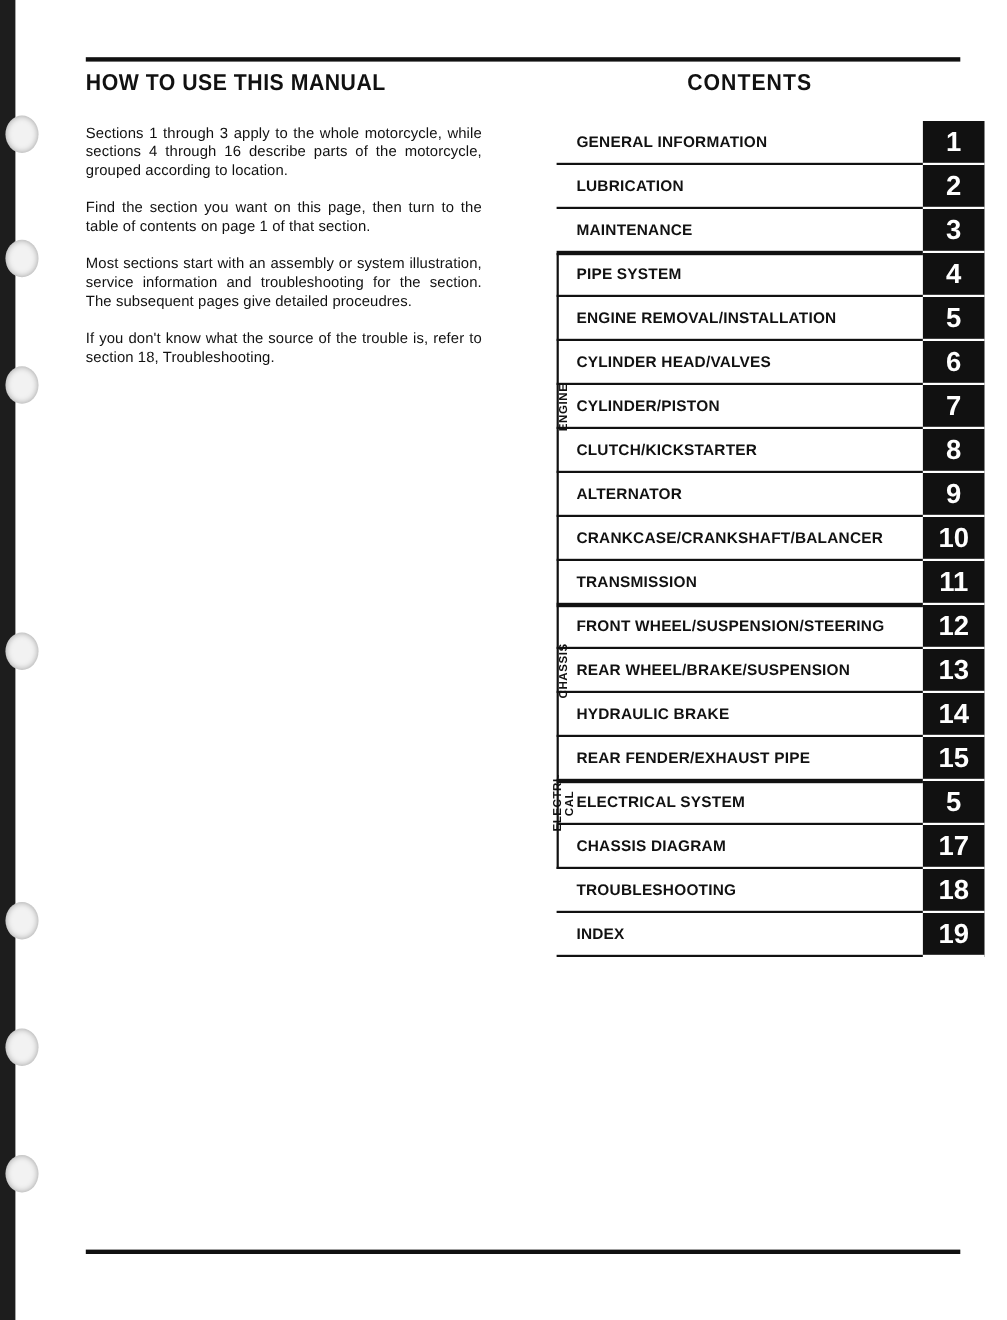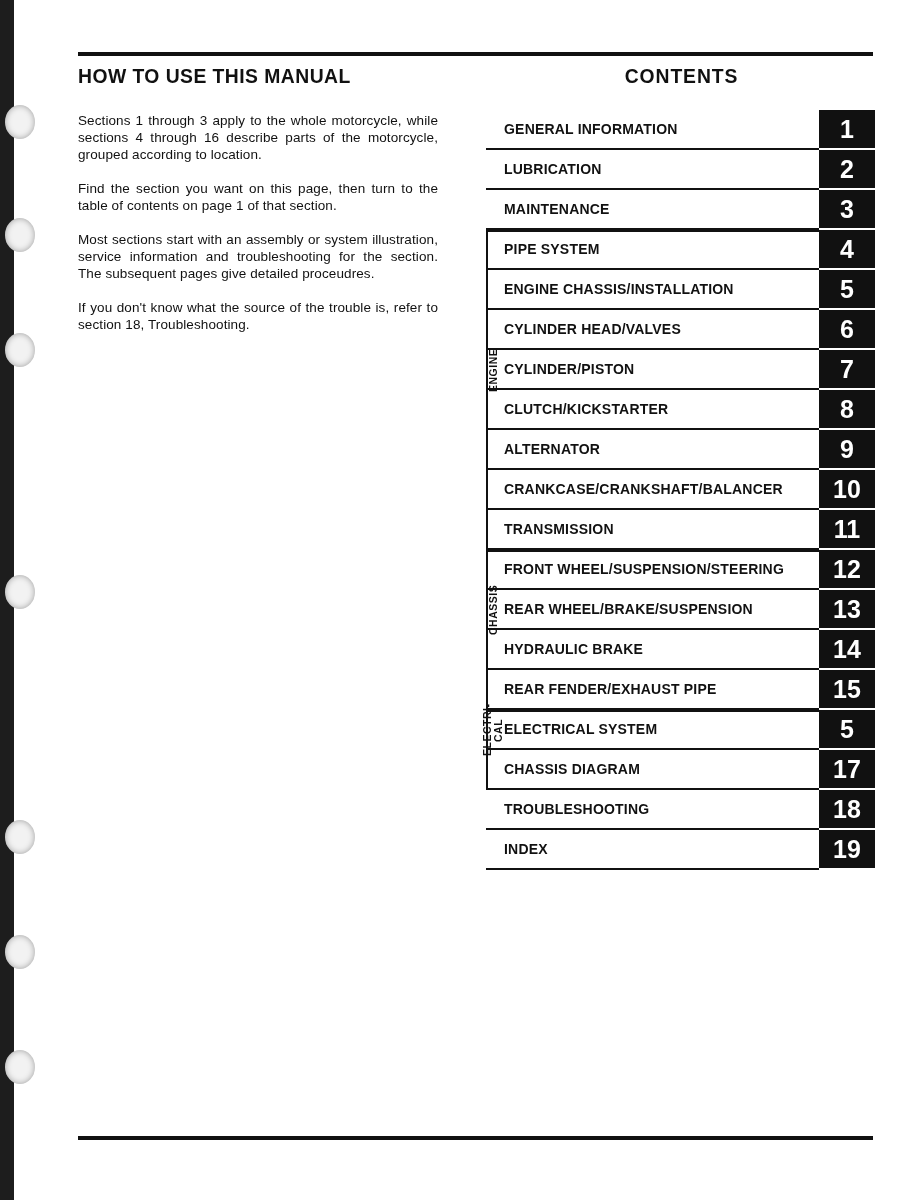--- a/index.html
+++ b/index.html
@@ -92,21 +92,21 @@
     width: 383px;
     text-align: center;
     font-weight: bold;
     font-size: 21px;
     letter-spacing: 1px;
     transform: scaleX(0.92);
   }
 
   .toc {
     position: absolute;
-    left: 400px;
+    left: 420px;
     top: 110px;
     width: 415px;
   }
   .toc-row {
     position: relative;
     height: 40px;
     display: flex;
     align-items: stretch;
   }
   .grp-label {
@@ -208,21 +208,21 @@
         <div class="toc-title">MAINTENANCE</div>
         <div class="toc-num">3</div>
       </div>
       <div class="toc-row">
         <div class="grp-label"></div>
         <div class="toc-title">PIPE  SYSTEM</div>
         <div class="toc-num">4</div>
       </div>
       <div class="toc-row">
         <div class="grp-label"></div>
-        <div class="toc-title">ENGINE CHASSIS/INSTALLATION</div>
+        <div class="toc-title">ENGINE REMOVAL/INSTALLATION</div>
         <div class="toc-num">5</div>
       </div>
       <div class="toc-row">
         <div class="grp-label"></div>
         <div class="toc-title">CYLINDER HEAD/VALVES</div>
         <div class="toc-num">6</div>
       </div>
       <div class="toc-row">
         <div class="grp-label">
           <span class="vtext" style="transform: rotate(180deg) translateX(-20px);">ENGINE</span>

